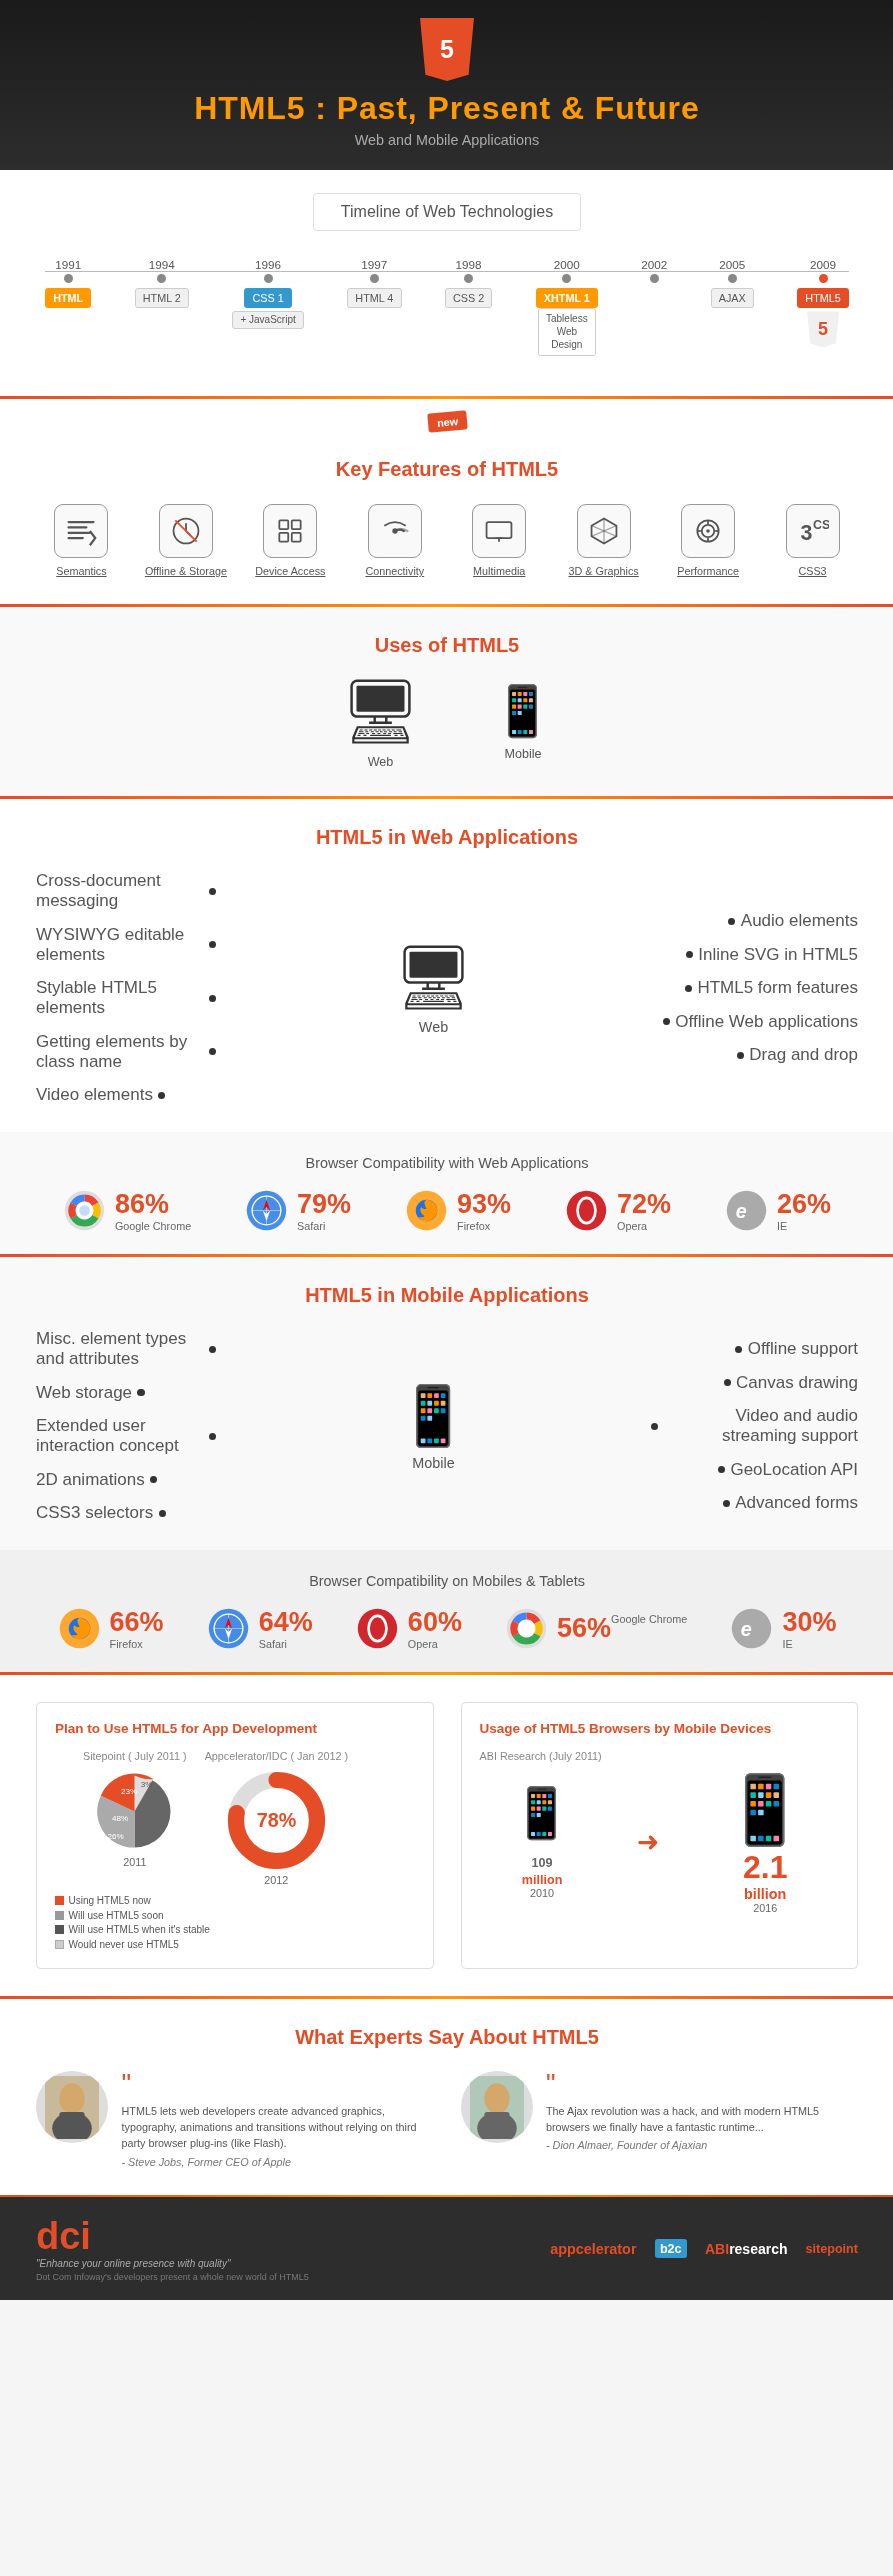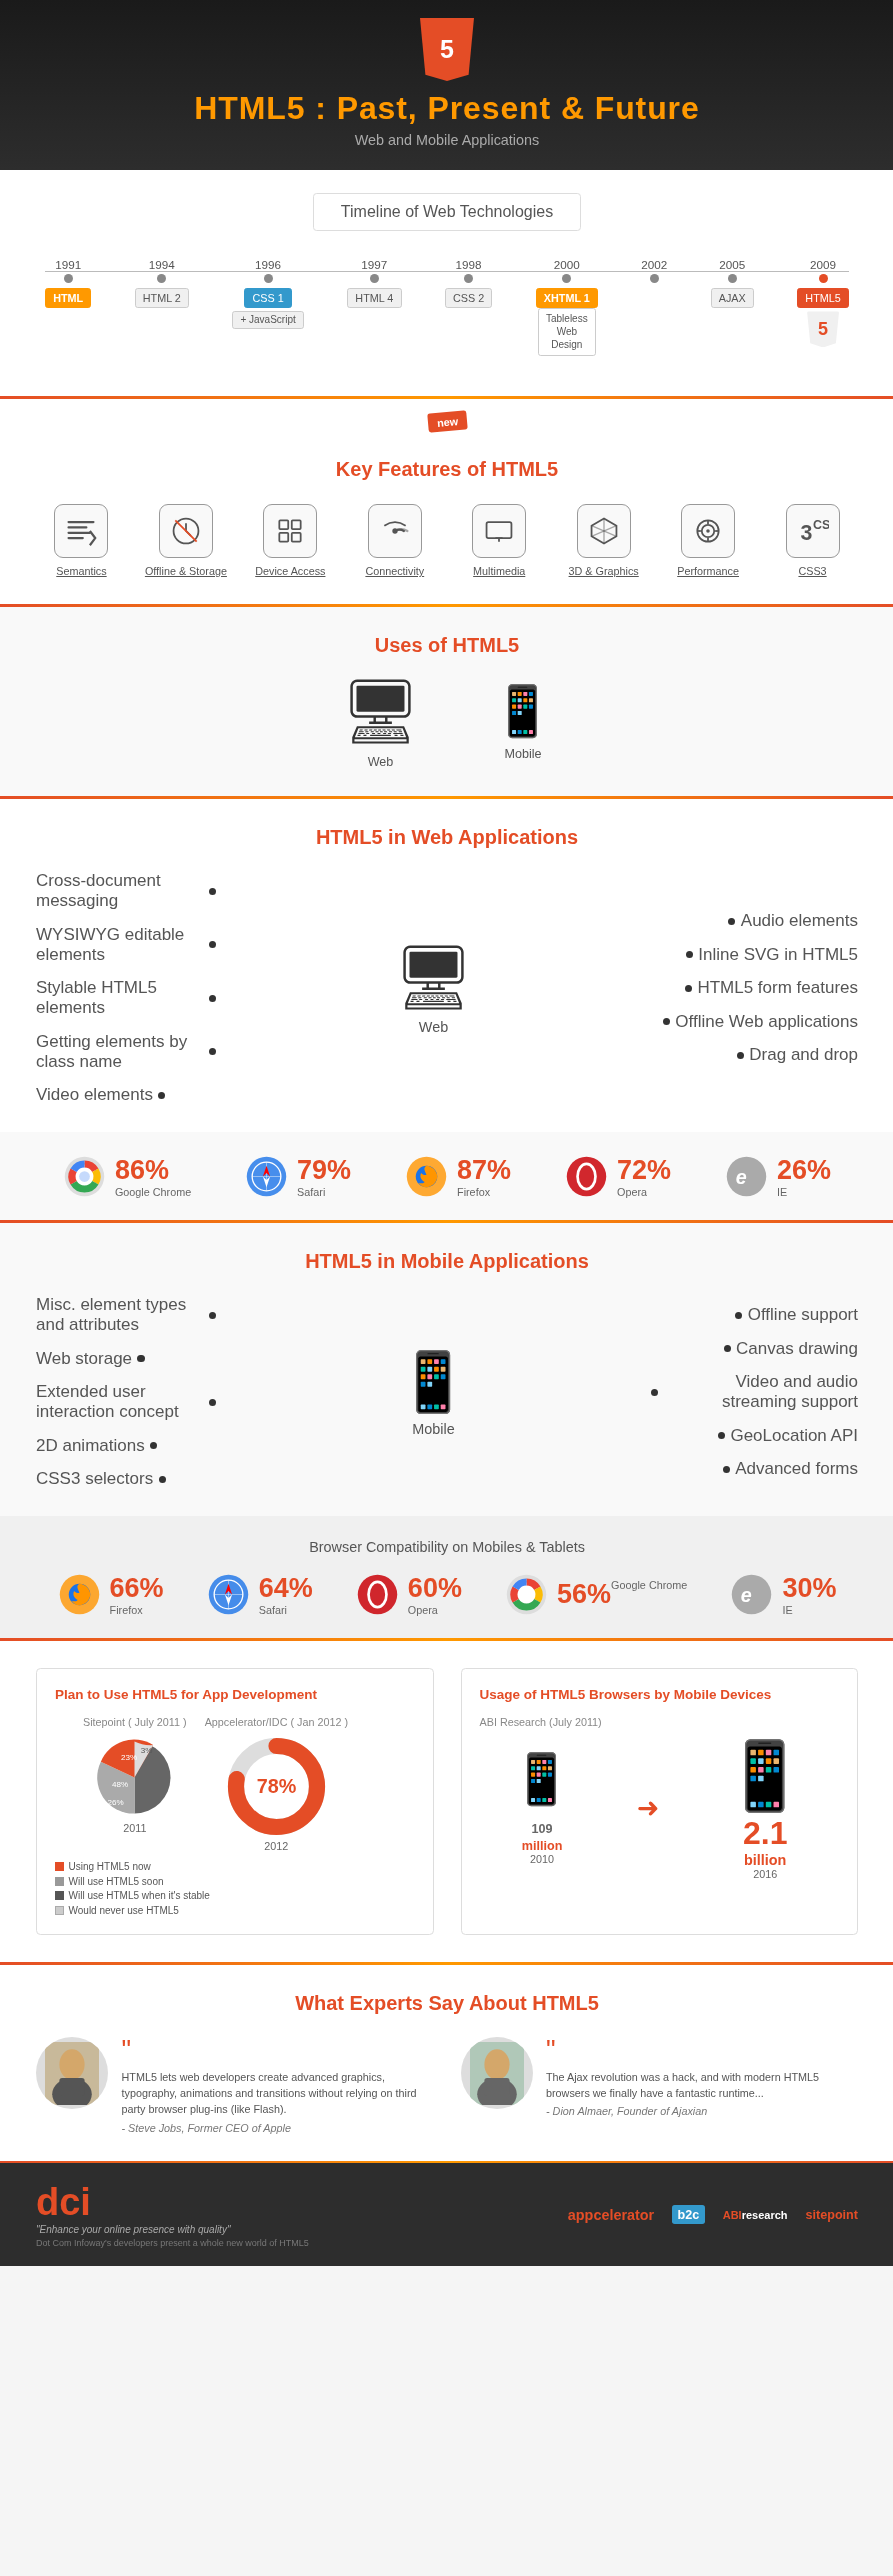--- a/index.html
+++ b/index.html
@@ -745,20 +745,21 @@
       </div>
       <div class="mind-map-item right">
         <div class="mind-dot"></div>
         <span>Drag and drop</span>
       </div>
     </div>
   </div>
 </div>
 
 <div class="compat-section">
+  <div class="compat-title">Browser Compatibility with Web Applications</div>
   <div class="compat-bars">
 
     <div class="compat-row">
       <svg width="43" height="43" viewBox="0 0 48 48">
         <circle cx="24" cy="24" r="22" fill="#ddd"></circle>
         <circle cx="24" cy="24" r="14" fill="white" stroke="#4285F4" stroke-width="1"></circle>
         <path d="M24 10 A14 14 0 0 1 36.1 17" stroke="#EA4335" stroke-width="8" fill="none"></path>
         <path d="M36.1 17 A14 14 0 0 1 36.1 31" stroke="#FBBC05" stroke-width="8" fill="none"></path>
         <path d="M36.1 31 A14 14 0 0 1 11.9 31" stroke="#34A853" stroke-width="8" fill="none"></path>
         <path d="M11.9 31 A14 14 0 0 1 11.9 17" stroke="#EA4335" stroke-width="8" fill="none"></path>
@@ -787,21 +788,21 @@
       </div>
     </div>
 
     <div class="compat-row">
       <svg width="43" height="43" viewBox="0 0 48 48">
         <circle cx="24" cy="24" r="22" fill="#ff9500" opacity="0.8"></circle>
         <circle cx="24" cy="24" r="12" fill="#1a73e8"></circle>
         <path d="M24 12 C30 12 36 18 36 24 C36 30 30 36 24 36 C20 36 17 34 15 31 C17 32 20 32 22 30 C18 28 16 24 18 20 C20 22 22 23 24 22 C22 18 20 14 24 12Z" fill="#ff9500"></path>
       </svg>
       <div style="display:flex; flex-direction:column;">
-        <span class="compat-percent">87%</span>
+        <span class="compat-percent">93%</span>
         <span class="compat-name">Firefox</span>
       </div>
     </div>
 
     <div class="compat-row">
       <svg width="43" height="43" viewBox="0 0 48 48">
         <circle cx="24" cy="24" r="22" fill="#cc0f16" opacity="0.9"></circle>
         <ellipse cx="24" cy="24" rx="10" ry="14" fill="none" stroke="white" stroke-width="3"></ellipse>
       </svg>
       <div style="display:flex; flex-direction:column;">
@@ -1094,17 +1095,17 @@
   <div class="footer-logo">
     <div>
       <span style="font-size:38px; font-weight:900; color:#e44d26;">dci</span>
     </div>
     <div style="font-size:10px; color:#aaa; font-style:italic;">"Enhance your online presence with quality"</div>
     <div style="font-size:9px; color:#777; margin-top:2.7px;">Dot Com Infoway's developers present a whole new world of HTML5</div>
   </div>
   <div class="footer-partners">
     <div style="font-size:14.4px; font-weight:bold; color:#e44d26;">appcelerator</div>
     <div style="font-size:12.6px; font-weight:bold; color:#3399cc; background:#3399cc; color:white; padding:2.7px 5.4px; border-radius:2.7px;">b2c</div>
-    <div style="font-size:11px; font-weight:bold; color:#e44d26;">ABI<span style="color:white;">research</span></div>
+    <div style="font-size:14px; font-weight:bold; color:#e44d26;">ABI<span style="color:white;">research</span></div>
     <div style="font-size:12.6px; font-weight:bold; color:#e44d26;">sitepoint</div>
   </div>
 </div>
 
 
 </body></html>

